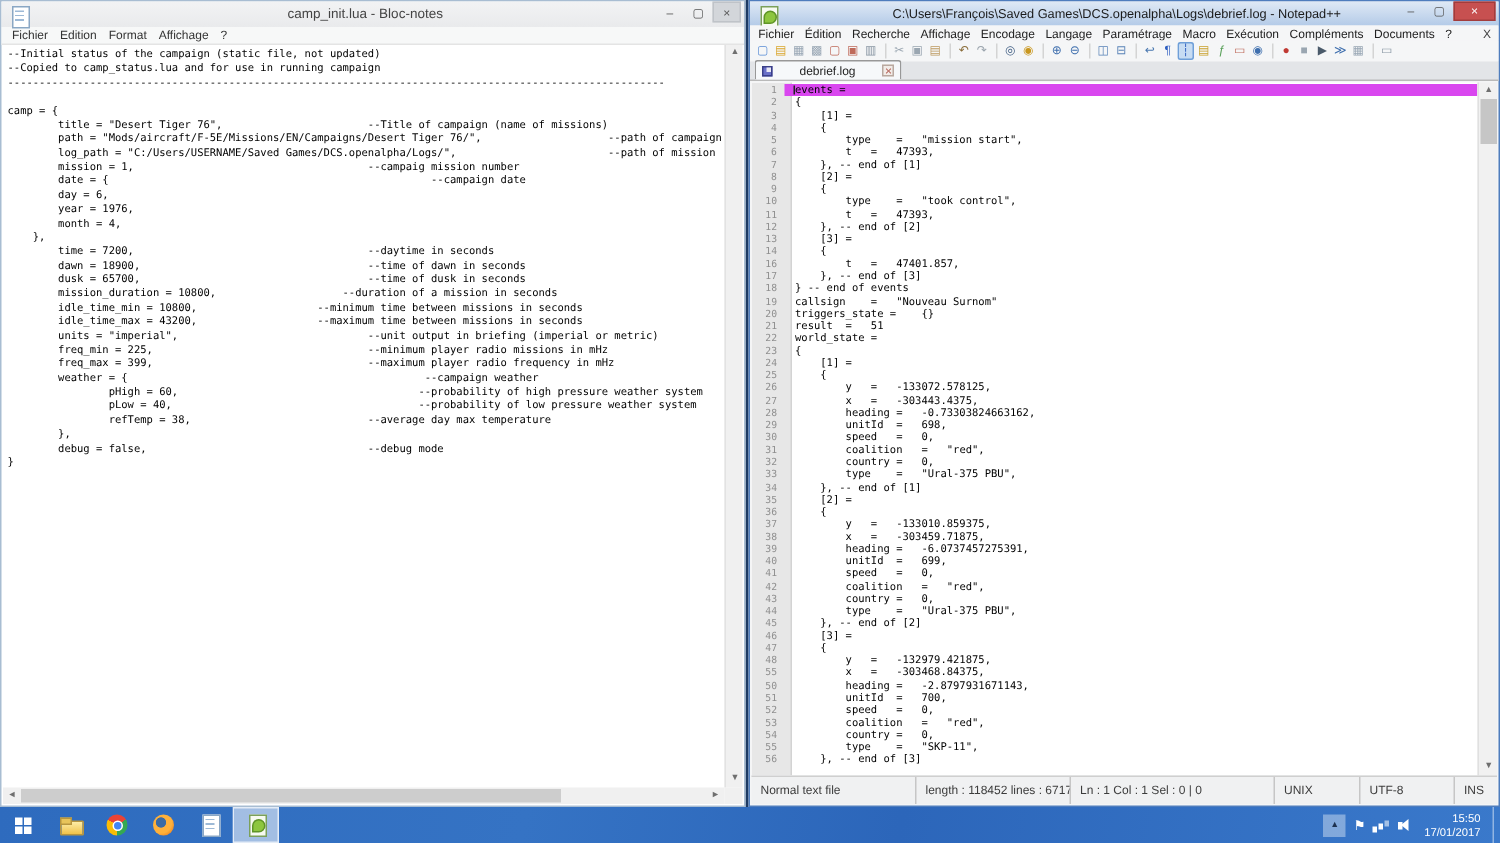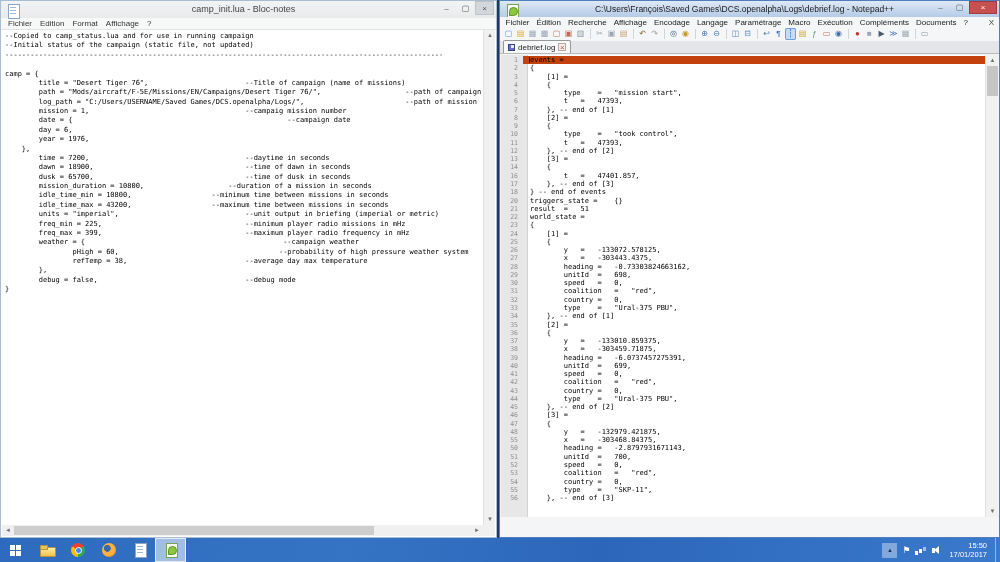--- a/index.html
+++ b/index.html
@@ -32,32 +32,32 @@
   #npp-window .winbtn{height:13px}
   #npp-window .winbtn.close{background:#c75050;border:1px solid #a23c3c;color:#fff;width:28px}
   .npp-menubar{position:relative;height:10px;display:flex;align-items:center;background:#f5f6f7;padding-left:2px;white-space:nowrap;overflow:hidden}
   .npp-menubar .menu-item{font-size:8px;color:#222;padding:0 3.5px}
   .npp-menu-close{position:absolute;right:5px;top:1px;font-size:8px;color:#444}
   .npp-toolbar{height:14px;display:flex;align-items:center;background:#f5f6f7;padding-left:3px}
   .tool{width:11px;height:12px;line-height:12px;text-align:center;font-size:8px;margin-right:1px;border-radius:2px}
   .tool.sep{width:1px;height:10px;background:#d4d4d4;margin:0 3px;border-radius:0}
   .tool.active{background:#c7dcf3;box-shadow:inset 0 0 0 1px #6f9fd8}
   .npp-tabbar{position:relative;height:13px;background:#e3e5e8;border-bottom:1px solid #b9b9b9}
-  .npp-tab{position:absolute;left:3px;bottom:0;height:13px;display:flex;align-items:center;background:#f6f8fa;border:1px solid #989898;border-bottom:none;border-radius:2px 2px 0 0;padding:0 4px;gap:3px}
+  .npp-tab{position:absolute;left:3px;bottom:0;height:13px;display:flex;align-items:center;background:#f6f8fa;border:1px solid #989898;border-bottom:none;border-radius:2px 2px 0 0;padding:0 4px;gap:18px}
   .tab-floppy{width:7px;height:7px;background:#6a70c8;border:1px solid #3a3f88;position:relative}
   .tab-floppy::after{content:"";position:absolute;right:0;top:0;width:3px;height:3px;background:#e8e8f4}
   .npp-tab .tab-label{font-size:8px;color:#222}
   .npp-tab .tab-close{font-size:8px;color:#b05b50;border:1px solid #b9a9a0;width:8px;height:8px;line-height:7px;text-align:center;background:#f2ece8}
   #npp-editor{position:absolute;left:1px;right:14px;top:54px;bottom:20px;background:#fff;overflow:hidden}
   #npp-editor::before{content:"";position:absolute;left:0;top:0;bottom:0;width:26px;background:#e7e7e7;border-right:1px solid #d3d3d3}
   .npp-rows{position:absolute;inset:0;padding-top:1px}
   .npp-row{display:flex;height:8.27px;line-height:8.27px;font-family:"DejaVu Sans Mono",monospace}
   .npp-row .ln{width:22px;padding-right:5px;text-align:right;color:#8f8f8f;font-size:6.5px;position:relative}
   .npp-row .lt{flex:1;font-size:7px;color:#000;white-space:pre;tab-size:4;padding-left:7px;position:relative}
-  .npp-rows .npp-row:first-child .lt{background:#c2410c}
+  .npp-rows .npp-row:first-child .lt{background:#d946ef}
   .npp-rows .npp-row:first-child .lt::before{content:"";position:absolute;left:6px;top:1px;width:1px;height:6px;background:#222}
   #npp-vscroll{position:absolute;right:1px;top:54px;bottom:20px;width:13px;background:#f1f1f1;border-left:1px solid #e0e0e0}
   #npp-vscroll .thumb{position:absolute;left:1px;top:11px;width:11px;height:30px;background:#c6c6c6}
   .npp-statusbar{position:absolute;left:1px;right:1px;bottom:1px;height:19px;background:#f0f1f2;border-top:1px solid #cfcfcf;display:flex;align-items:stretch}
   .sb-field{font-size:8px;color:#3c3c3c;line-height:18px;padding-left:6px;border-right:1px solid #c6c6c6;white-space:nowrap;overflow:hidden}
   .sb-f1{width:110px}.sb-f2{width:103px}.sb-f3{width:136px}.sb-f4{width:57px}.sb-f5{width:63px}.sb-f6{flex:1;border-right:none}
 
   
   #taskbar{position:absolute;left:0;bottom:0;width:1000px;height:24px;background:linear-gradient(100deg,#2e6bbe 0%,#3573c4 35%,#2c66ba 60%,#3a79cb 100%);display:flex;align-items:center}
   .tb-btn{width:31px;height:24px;display:flex;align-items:center;justify-content:center;position:relative}
@@ -106,44 +106,45 @@
 
       <span class="menu-item">Format</span>
 
       <span class="menu-item">Affichage</span>
 
       <span class="menu-item">?</span>
 
   </div>
   <div id="np-content">
 
+      <div class="np-line">--Initial status of the campaign (static file, not updated)</div>
+
       <div class="np-line">--Copied to camp_status.lua and for use in running campaign</div>
 
-      <div class="np-line">--Initial status of the campaign (static file, not updated)</div>
-
       <div class="np-line">--------------------------------------------------------------------------------------------------------</div>
 
       <div class="np-line"></div>
 
       <div class="np-line">camp = {</div>
 
       <div class="np-line">        title = "Desert Tiger 76",                       --Title of campaign (name of missions)</div>
 
       <div class="np-line">        path = "Mods/aircraft/F-5E/Missions/EN/Campaigns/Desert Tiger 76/",                    --path of campaign</div>
 
       <div class="np-line">        log_path = "C:/Users/USERNAME/Saved Games/DCS.openalpha/Logs/",                        --path of mission</div>
 
       <div class="np-line">        mission = 1,                                     --campaig mission number</div>
 
       <div class="np-line">        date = {                                                   --campaign date</div>
 
       <div class="np-line">        day = 6,</div>
 
       <div class="np-line">        year = 1976,</div>
 
+      <div class="np-line">        month = 4,</div>
 
       <div class="np-line">    },</div>
 
       <div class="np-line">        time = 7200,                                     --daytime in seconds</div>
 
       <div class="np-line">        dawn = 18900,                                    --time of dawn in seconds</div>
 
       <div class="np-line">        dusk = 65700,                                    --time of dusk in seconds</div>
 
       <div class="np-line">        mission_duration = 10800,                    --duration of a mission in seconds</div>
@@ -155,20 +156,21 @@
       <div class="np-line">        units = "imperial",                              --unit output in briefing (imperial or metric)</div>
 
       <div class="np-line">        freq_min = 225,                                  --minimum player radio missions in mHz</div>
 
       <div class="np-line">        freq_max = 399,                                  --maximum player radio frequency in mHz</div>
 
       <div class="np-line">        weather = {                                               --campaign weather</div>
 
       <div class="np-line">                pHigh = 60,                                      --probability of high pressure weather system</div>
 
+      <div class="np-line">                pLow = 40,                                       --probability of low pressure weather system</div>
 
       <div class="np-line">                refTemp = 38,                            --average day max temperature</div>
 
       <div class="np-line">        },</div>
 
       <div class="np-line">        debug = false,                                   --debug mode</div>
 
       <div class="np-line">}</div>
 
   </div>
@@ -392,20 +394,24 @@
         <div class="npp-row">
           <span class="ln">17</span>
           <span class="lt">	}, -- end of [3]</span>
         </div>
 
         <div class="npp-row">
           <span class="ln">18</span>
           <span class="lt">} -- end of events</span>
         </div>
 
+        <div class="npp-row">
+          <span class="ln">19</span>
+          <span class="lt">callsign	=	"Nouveau Surnom"</span>
+        </div>
 
         <div class="npp-row">
           <span class="ln">20</span>
           <span class="lt">triggers_state =	{}</span>
         </div>
 
         <div class="npp-row">
           <span class="ln">21</span>
           <span class="lt">result	=	51</span>
         </div>
@@ -584,20 +590,28 @@
           <span class="ln">56</span>
           <span class="lt">	}, -- end of [3]</span>
         </div>
 
     </div>
   </div>
   <div id="npp-vscroll">
     <span class="scroll-arrow" style="top:0;width:13px">▲</span>
     <span class="thumb"></span>
     <span class="scroll-arrow" style="bottom:0;width:13px">▼</span>
+  </div>
+  <div class="npp-statusbar">
+    <span class="sb-field sb-f1">Normal text file</span>
+    <span class="sb-field sb-f2">length : 118452    lines : 6717</span>
+    <span class="sb-field sb-f3">Ln : 1    Col : 1    Sel : 0 | 0</span>
+    <span class="sb-field sb-f4">UNIX</span>
+    <span class="sb-field sb-f5">UTF-8</span>
+    <span class="sb-field sb-f6">INS</span>
   </div>
 </div>
 
 <div id="taskbar">
 
     <div class="tb-btn">
       <span class="tb-ico" data-icon="start"></span>
     </div>
 
     <div class="tb-btn">

